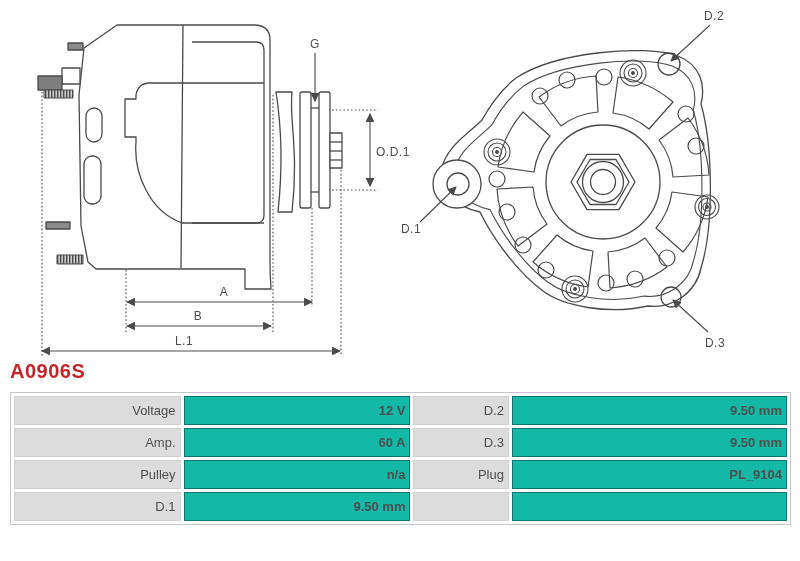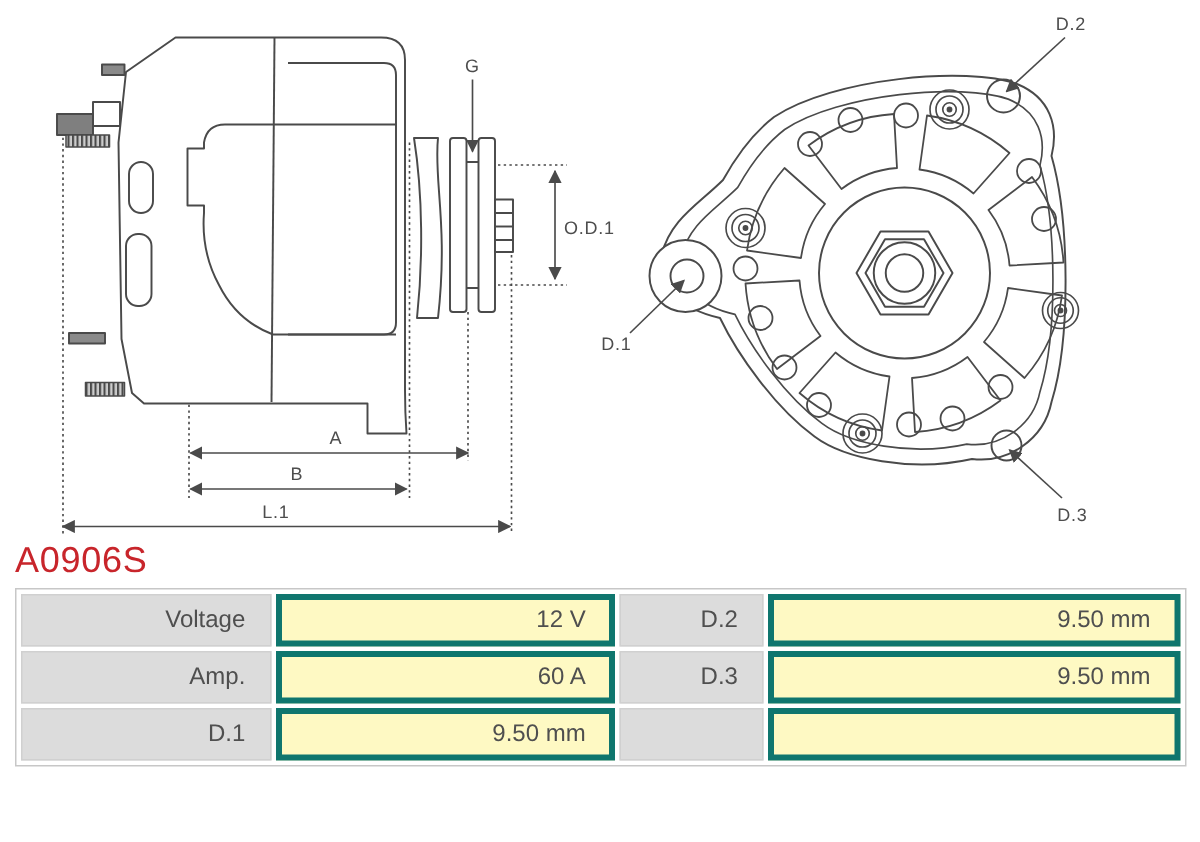--- a/index.html
+++ b/index.html
@@ -1,26 +1,26 @@
 <!DOCTYPE html>
 <html><head>
 <meta charset="utf-8">
 <style>
   html,body{margin:0;padding:0;background:#fff;}
   .page{position:relative;width:800px;height:561px;background:#fff;overflow:hidden;
         font-family:"Liberation Sans",sans-serif;}
   svg text{font-family:"Liberation Sans",sans-serif;fill:#4d4d4d;font-size:12px;letter-spacing:.5px;}
-  .part-title{position:absolute;left:10px;top:360px;margin:0;font-size:24px;font-weight:normal;
+  .part-title{position:absolute;left:10px;top:360px;margin:0;font-size:20px;font-weight:bold;
               color:#c8252b;letter-spacing:.5px;}
   table.spec{position:absolute;left:10px;top:392px;width:781px;table-layout:fixed;
              border-collapse:separate;border-spacing:3px;border:1px solid #c7c7c7;background:#fff;}
-  table.spec td{height:27px;padding:0 16px;font-size:16px;color:#4f4f4f;text-align:right;
+  table.spec td{height:27px;padding:0 4px;font-size:13px;color:#4f4f4f;text-align:right;
                 overflow:hidden;white-space:nowrap;}
   td.label-cell{background:#dcdcdc;border:1px solid #d0d0d0;}
-  td.value-cell{background:#fef9c3;border:4px solid #0f766e;}
+  td.value-cell{background:#14b8a6;border:1px solid #0f766e;font-weight:bold;}
 </style>
 </head>
 <body>
 
 <div class="page">
 
   
   <svg width="800" height="360" viewBox="0 0 800 360">
     <defs>
       <marker id="arrow" viewBox="0 0 10 10" refX="9" refY="5" markerWidth="8" markerHeight="8" orient="auto-start-reverse">
@@ -194,20 +194,26 @@
           <td class="label-cell">D.2</td>
           <td class="value-cell">9.50 mm</td>
         </tr>
         <tr>
           <td class="label-cell">Amp.</td>
           <td class="value-cell">60 A</td>
           <td class="label-cell">D.3</td>
           <td class="value-cell">9.50 mm</td>
         </tr>
         <tr>
+          <td class="label-cell">Pulley</td>
+          <td class="value-cell">n/a</td>
+          <td class="label-cell">Plug</td>
+          <td class="value-cell">PL_9104</td>
+        </tr>
+        <tr>
           <td class="label-cell">D.1</td>
           <td class="value-cell">9.50 mm</td>
           <td class="label-cell"></td>
           <td class="value-cell"></td>
         </tr>
       </tbody>
   </table>
 
 </div>
 

